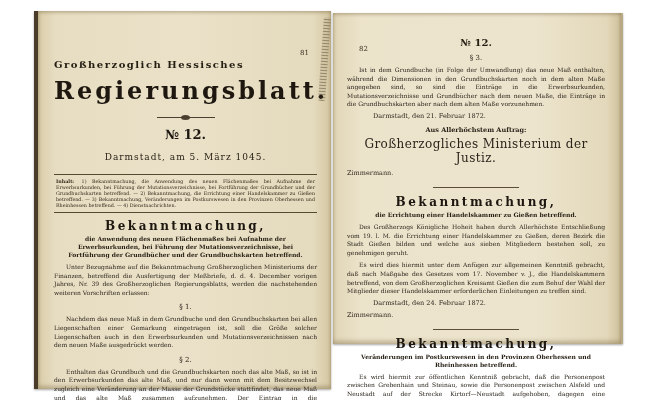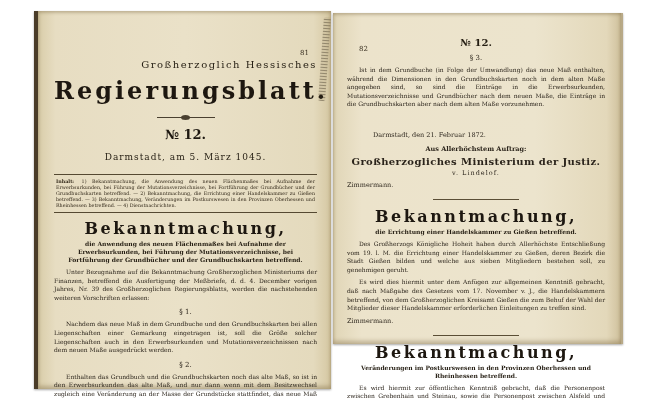--- a/index.html
+++ b/index.html
@@ -30,21 +30,21 @@
 
   .page-left .page-inner{padding:26px 14px 16px 16px;}
   .page-right .page-inner{padding:24px 16px 0 14px;}
 
   
   .pagenum{font-size:7px;color:#3a3122;}
   .pagenum-left-page{position:absolute;top:38px;right:22px;}
   .pagenum-right-page{position:absolute;top:32px;left:26px;}
 
   .masthead-small{
-    text-align:right;font-weight:normal;font-size:10px;letter-spacing:1.5px;
+    text-align:left;font-weight:bold;font-size:10px;letter-spacing:1.5px;
     margin-top:22px;color:#241d12;
   }
   .masthead-large{
     text-align:center;font-weight:bold;font-size:24px;letter-spacing:3px;
     margin-top:6px;color:#1d1710;
   }
   .ornament-divider{
     width:58px;height:1px;background:#4a4030;margin:12px auto 0 auto;position:relative;
   }
   .ornament-divider::after{
@@ -55,35 +55,35 @@
   .issue-no-header{text-align:center;font-weight:bold;font-size:10px;color:#241d12;}
   .dateline{text-align:center;font-size:9px;letter-spacing:1px;margin-top:10px;color:#241d12;}
 
   .inhalt{
     margin-top:12px;border-top:1px solid #554932;border-bottom:1px solid #554932;
     padding:3px 2px 3px 2px;font-size:4.8px;line-height:6px;text-align:justify;color:#33291a;
   }
   .inhalt-label{font-weight:bold;padding-right:2px;}
 
   .notice-heading{
-    text-align:center;font-weight:bold;font-size:16px;letter-spacing:2.5px;margin-top:7px;color:#1d1710;
+    text-align:center;font-weight:bold;font-size:12px;letter-spacing:2.5px;margin-top:7px;color:#1d1710;
   }
   .notice-heading.first{margin-top:6px;}
   .notice-subtitle{
     text-align:center;font-weight:bold;font-size:6px;line-height:8px;margin-top:2px;
     padding:0 6px;color:#241d12;
   }
   .body-par{
     font-size:6px;line-height:8.6px;text-align:justify;margin:4px 0 0 0;
     text-indent:12px;color:#2b241b;
   }
   .section-label{text-align:center;font-size:7px;margin-top:6px;color:#2b241b;}
-  .date-left{font-size:6.5px;margin-top:22px;padding-left:26px;}
+  .date-left{font-size:6.5px;margin-top:3px;padding-left:26px;}
   .auftrag-line{text-align:center;font-size:6.5px;margin-top:6px;font-weight:bold;}
-  .ministry-line{text-align:center;font-weight:bold;font-size:10px;margin-top:3px;letter-spacing:.4px;}
+  .ministry-line{text-align:center;font-weight:normal;font-size:12px;margin-top:3px;letter-spacing:.4px;}
   .signer-line{text-align:center;font-size:6.5px;margin-top:2px;letter-spacing:1px;}
   .countersigner{font-size:6.5px;margin-top:4px;padding-right:10px;}
   .rule-divider{width:86px;height:1px;background:#5a4e36;margin:10px auto 0 auto;}
 
   
   .spine-stamp{
     position:absolute;right:3px;top:6px;width:7px;height:84px;
     background:repeating-linear-gradient(0deg, rgba(55,45,28,.55) 0 1px, rgba(120,105,70,.12) 1px 3px);
     filter:blur(.4px);transform:rotate(4deg);border-radius:2px;opacity:.8;
   }
@@ -131,30 +131,30 @@
 
       <div class="pagenum pagenum-right-page">82</div>
       <div class="issue-no-header">№ 12.</div>
 
       <div class="section-label">§ 3.</div>
       <p class="body-par">Ist in dem Grundbuche (in Folge der Umwandlung) das neue Maß enthalten, während die Dimensionen in den Grundbuchskarten noch in dem alten Maße angegeben sind, so sind die Einträge in die Erwerbsurkunden, Mutationsverzeichnisse und Grundbücher nach dem neuen Maße, die Einträge in die Grundbuchskarten aber nach dem alten Maße vorzunehmen.</p>
 
       <div class="date-left">Darmstadt, den 21. Februar 1872.</div>
       <div class="auftrag-line">Aus Allerhöchstem Auftrag:</div>
       <div class="ministry-line">Großherzogliches Ministerium der Justiz.</div>
-      <div class="signer-line">v. Lindelof.</div>
       <div class="countersigner">Zimmermann.</div>
 
       <div class="rule-divider"></div>
 
       <div class="notice-heading">Bekanntmachung,</div>
       <div class="notice-subtitle">die Errichtung einer Handelskammer zu Gießen betreffend.</div>
       <p class="body-par">Des Großherzogs Königliche Hoheit haben durch Allerhöchste Entschließung vom 19. l. M. die Errichtung einer Handelskammer zu Gießen, deren Bezirk die Stadt Gießen bilden und welche aus sieben Mitgliedern bestehen soll, zu genehmigen geruht.</p>
       <p class="body-par">Es wird dies hiermit unter dem Anfügen zur allgemeinen Kenntniß gebracht, daß nach Maßgabe des Gesetzes vom 17. November v. J., die Handelskammern betreffend, von dem Großherzoglichen Kreisamt Gießen die zum Behuf der Wahl der Mitglieder dieser Handelskammer erforderlichen Einleitungen zu treffen sind.</p>
 
+      <div class="date-left">Darmstadt, den 24. Februar 1872.</div>
       <div class="countersigner">Zimmermann.</div>
 
       <div class="rule-divider"></div>
 
       <div class="notice-heading">Bekanntmachung,</div>
       <div class="notice-subtitle">Veränderungen im Postkurswesen in den Provinzen Oberhessen und Rheinhessen betreffend.</div>
       <p class="body-par">Es wird hiermit zur öffentlichen Kenntniß gebracht, daß die Personenpost zwischen Grebenhain und Steinau, sowie die Personenpost zwischen Alsfeld und Neustadt auf der Strecke Kirtorf—Neustadt aufgehoben, dagegen eine Personenpost zwischen Alsfeld und</p>
 
     </div>
   </div>

